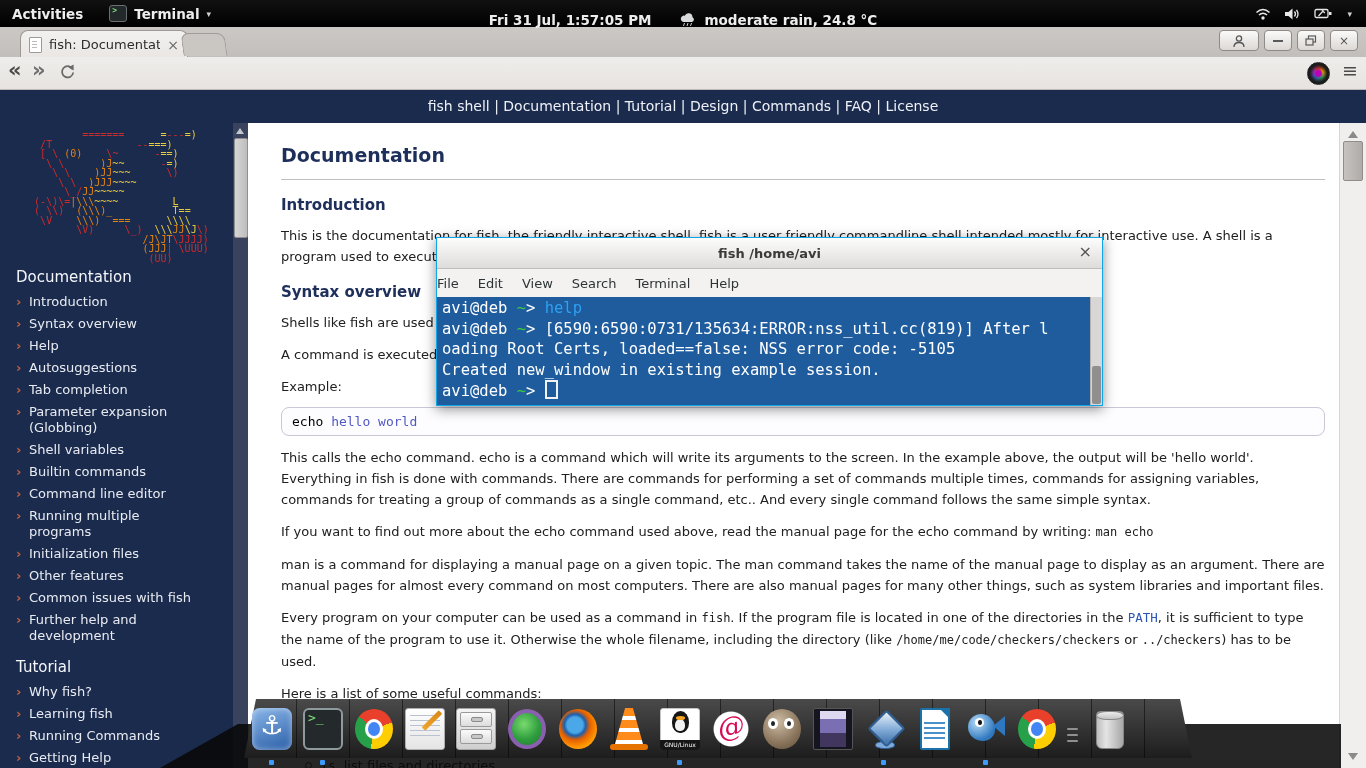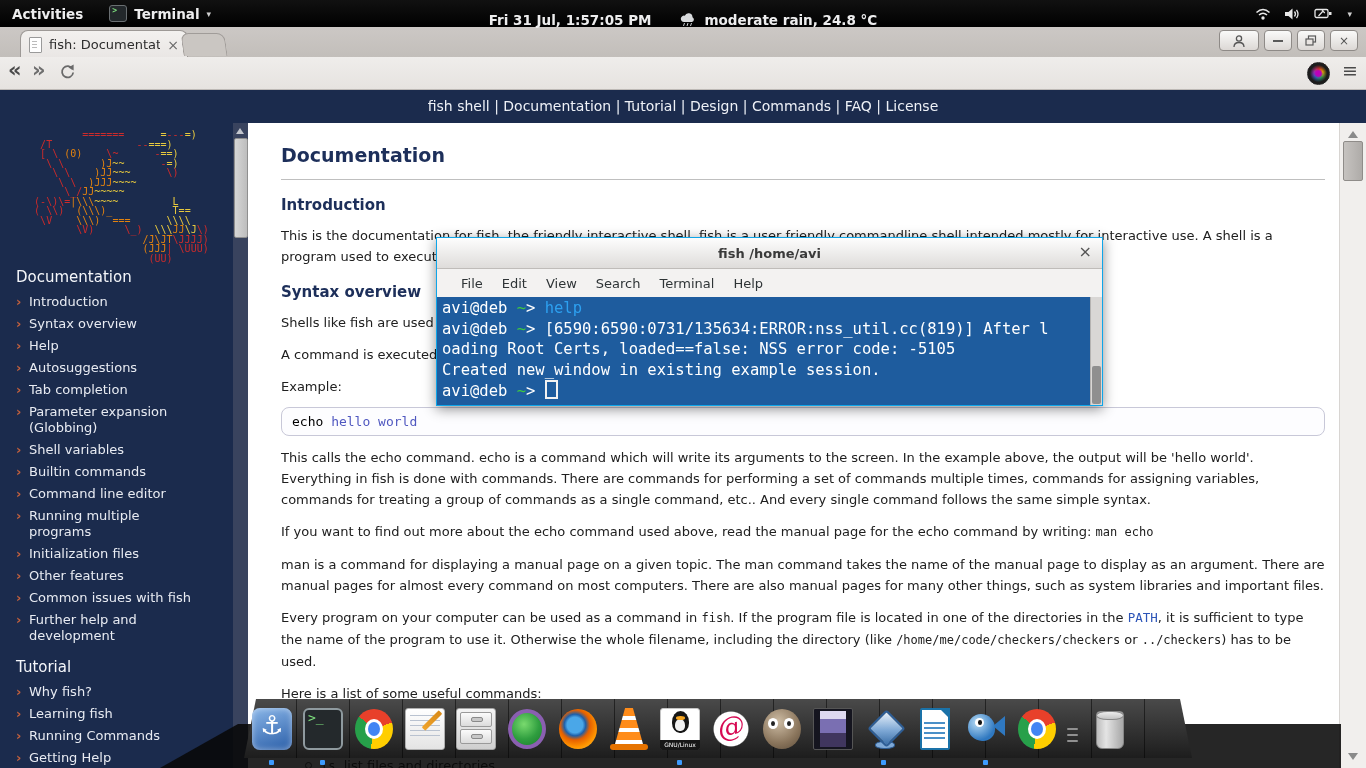--- a/index.html
+++ b/index.html
@@ -85,21 +85,21 @@
   .ms-thumb{position:absolute;left:3px;top:18px;width:18px;height:38px;background:linear-gradient(90deg,#c6c3c0,#aeaba8);border:1px solid #8f8c89;border-radius:2px;}
   .ms-down{position:absolute;left:8px;bottom:8px;width:0;height:0;border-left:5px solid transparent;border-right:5px solid transparent;border-top:7px solid #8a8a8a;}
 
   
   .terminal{position:absolute;left:436px;top:205px;width:665px;height:167px;z-index:40;border:1px solid #0ea5e9;
     box-shadow:0 3px 12px rgba(0,0,0,.45);background:#bef264;margin-top:32px;}
   .t-title{height:30px;background:linear-gradient(#fdfdfd,#dedcda);border-bottom:1px solid #bfbcb9;position:relative;
     display:flex;align-items:center;justify-content:center;}
   .t-title-text{font-size:13px;font-weight:700;color:#3a3a3a;}
   .t-close{position:absolute;right:10px;top:4px;color:#555;font-size:16px;}
-  .t-menu{height:28px;background:#f3f2f1;border-bottom:1px solid #dcdad8;display:flex;align-items:center;gap:19px;padding-left:24px;}
+  .t-menu{height:28px;background:#f3f2f1;border-bottom:1px solid #dcdad8;display:flex;align-items:center;gap:19px;padding-left:0;}
   .tmenu-item{font-size:13px;color:#2e3436;}
   .tmenu-item .lbl{max-width:none;}
   .t-screen{position:absolute;left:0;top:59px;right:0;bottom:0;background:#1e5c9e;overflow:hidden;}
   .t-lines{padding:1px 0 0 5px;}
   .tline{font-family:"DejaVu Sans Mono",monospace;font-size:15.5px;line-height:20.5px;white-space:pre;font-weight:500;}
   .tline .tw{color:#ffffff}.tline .tg{color:#3fca3f}.tline .tb{color:#2da0f0}
   .tline .cursor{display:inline-block;width:9px;height:15px;border:2px solid #f2f2f2;vertical-align:-3px;}
   .t-sb{position:absolute;right:0;top:0;bottom:0;width:11px;background:#d9d7d5;border-left:1px solid #b5b3b1;}
   .t-sb-thumb{position:absolute;left:1px;right:1px;bottom:1px;height:38px;background:#8f8f8f;border-radius:2px;}
 

